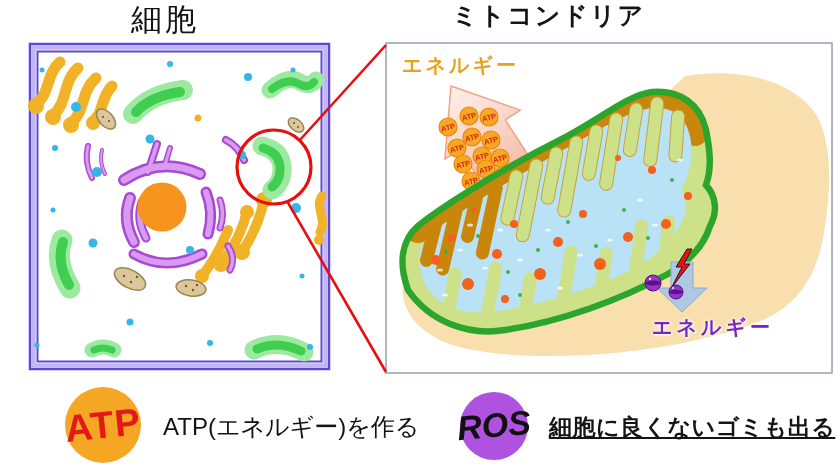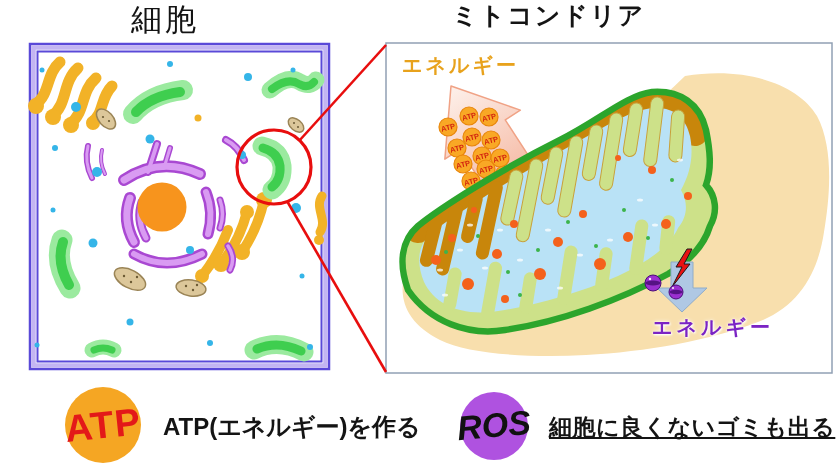--- a/index.html
+++ b/index.html
@@ -9,21 +9,21 @@
   .txt{position:absolute;white-space:nowrap;line-height:1.15;color:#141414;}
   .title-cell{left:99px;top:2px;width:132px;text-align:center;font-size:31px;font-weight:500;letter-spacing:3px;}
   .title-mito{left:452px;top:1px;width:266px;text-align:left;font-size:25px;font-weight:bold;letter-spacing:2px;}
   .energy{left:402px;top:54px;font-size:20px;font-weight:bold;letter-spacing:3px;color:#E8A21C;}
   .ros-jp{left:652px;top:316px;font-size:20px;font-weight:bold;letter-spacing:4px;color:#7B24C4;
           text-shadow:0 0 2px #fff,0 0 4px #fff,1px 1px 2px #fff;}
   .atp-badge{left:60px;top:404px;width:86px;text-align:center;font-size:38px;font-weight:bold;
              color:#E31919;transform:rotate(-6deg);letter-spacing:1px;}
   .ros-badge{left:452px;top:406px;width:84px;text-align:center;font-size:34px;font-weight:bold;
              font-style:italic;color:#111;transform:rotate(-5deg);}
-  .legend-atp{left:163px;top:413px;font-size:24px;font-weight:bold;}
+  .legend-atp{left:163px;top:413px;font-size:24px;font-weight:normal;}
   .legend-ros{left:549px;top:414px;font-size:23px;font-weight:bold;letter-spacing:.5px;text-decoration:underline;}
 </style>
 </head>
 <body>
 
 <div class="stage">
 
 <svg width="836" height="464" viewBox="0 0 836 464">
   <defs>
     <linearGradient id="arrowGrad" x1="0" y1="0" x2="0" y2="1">

